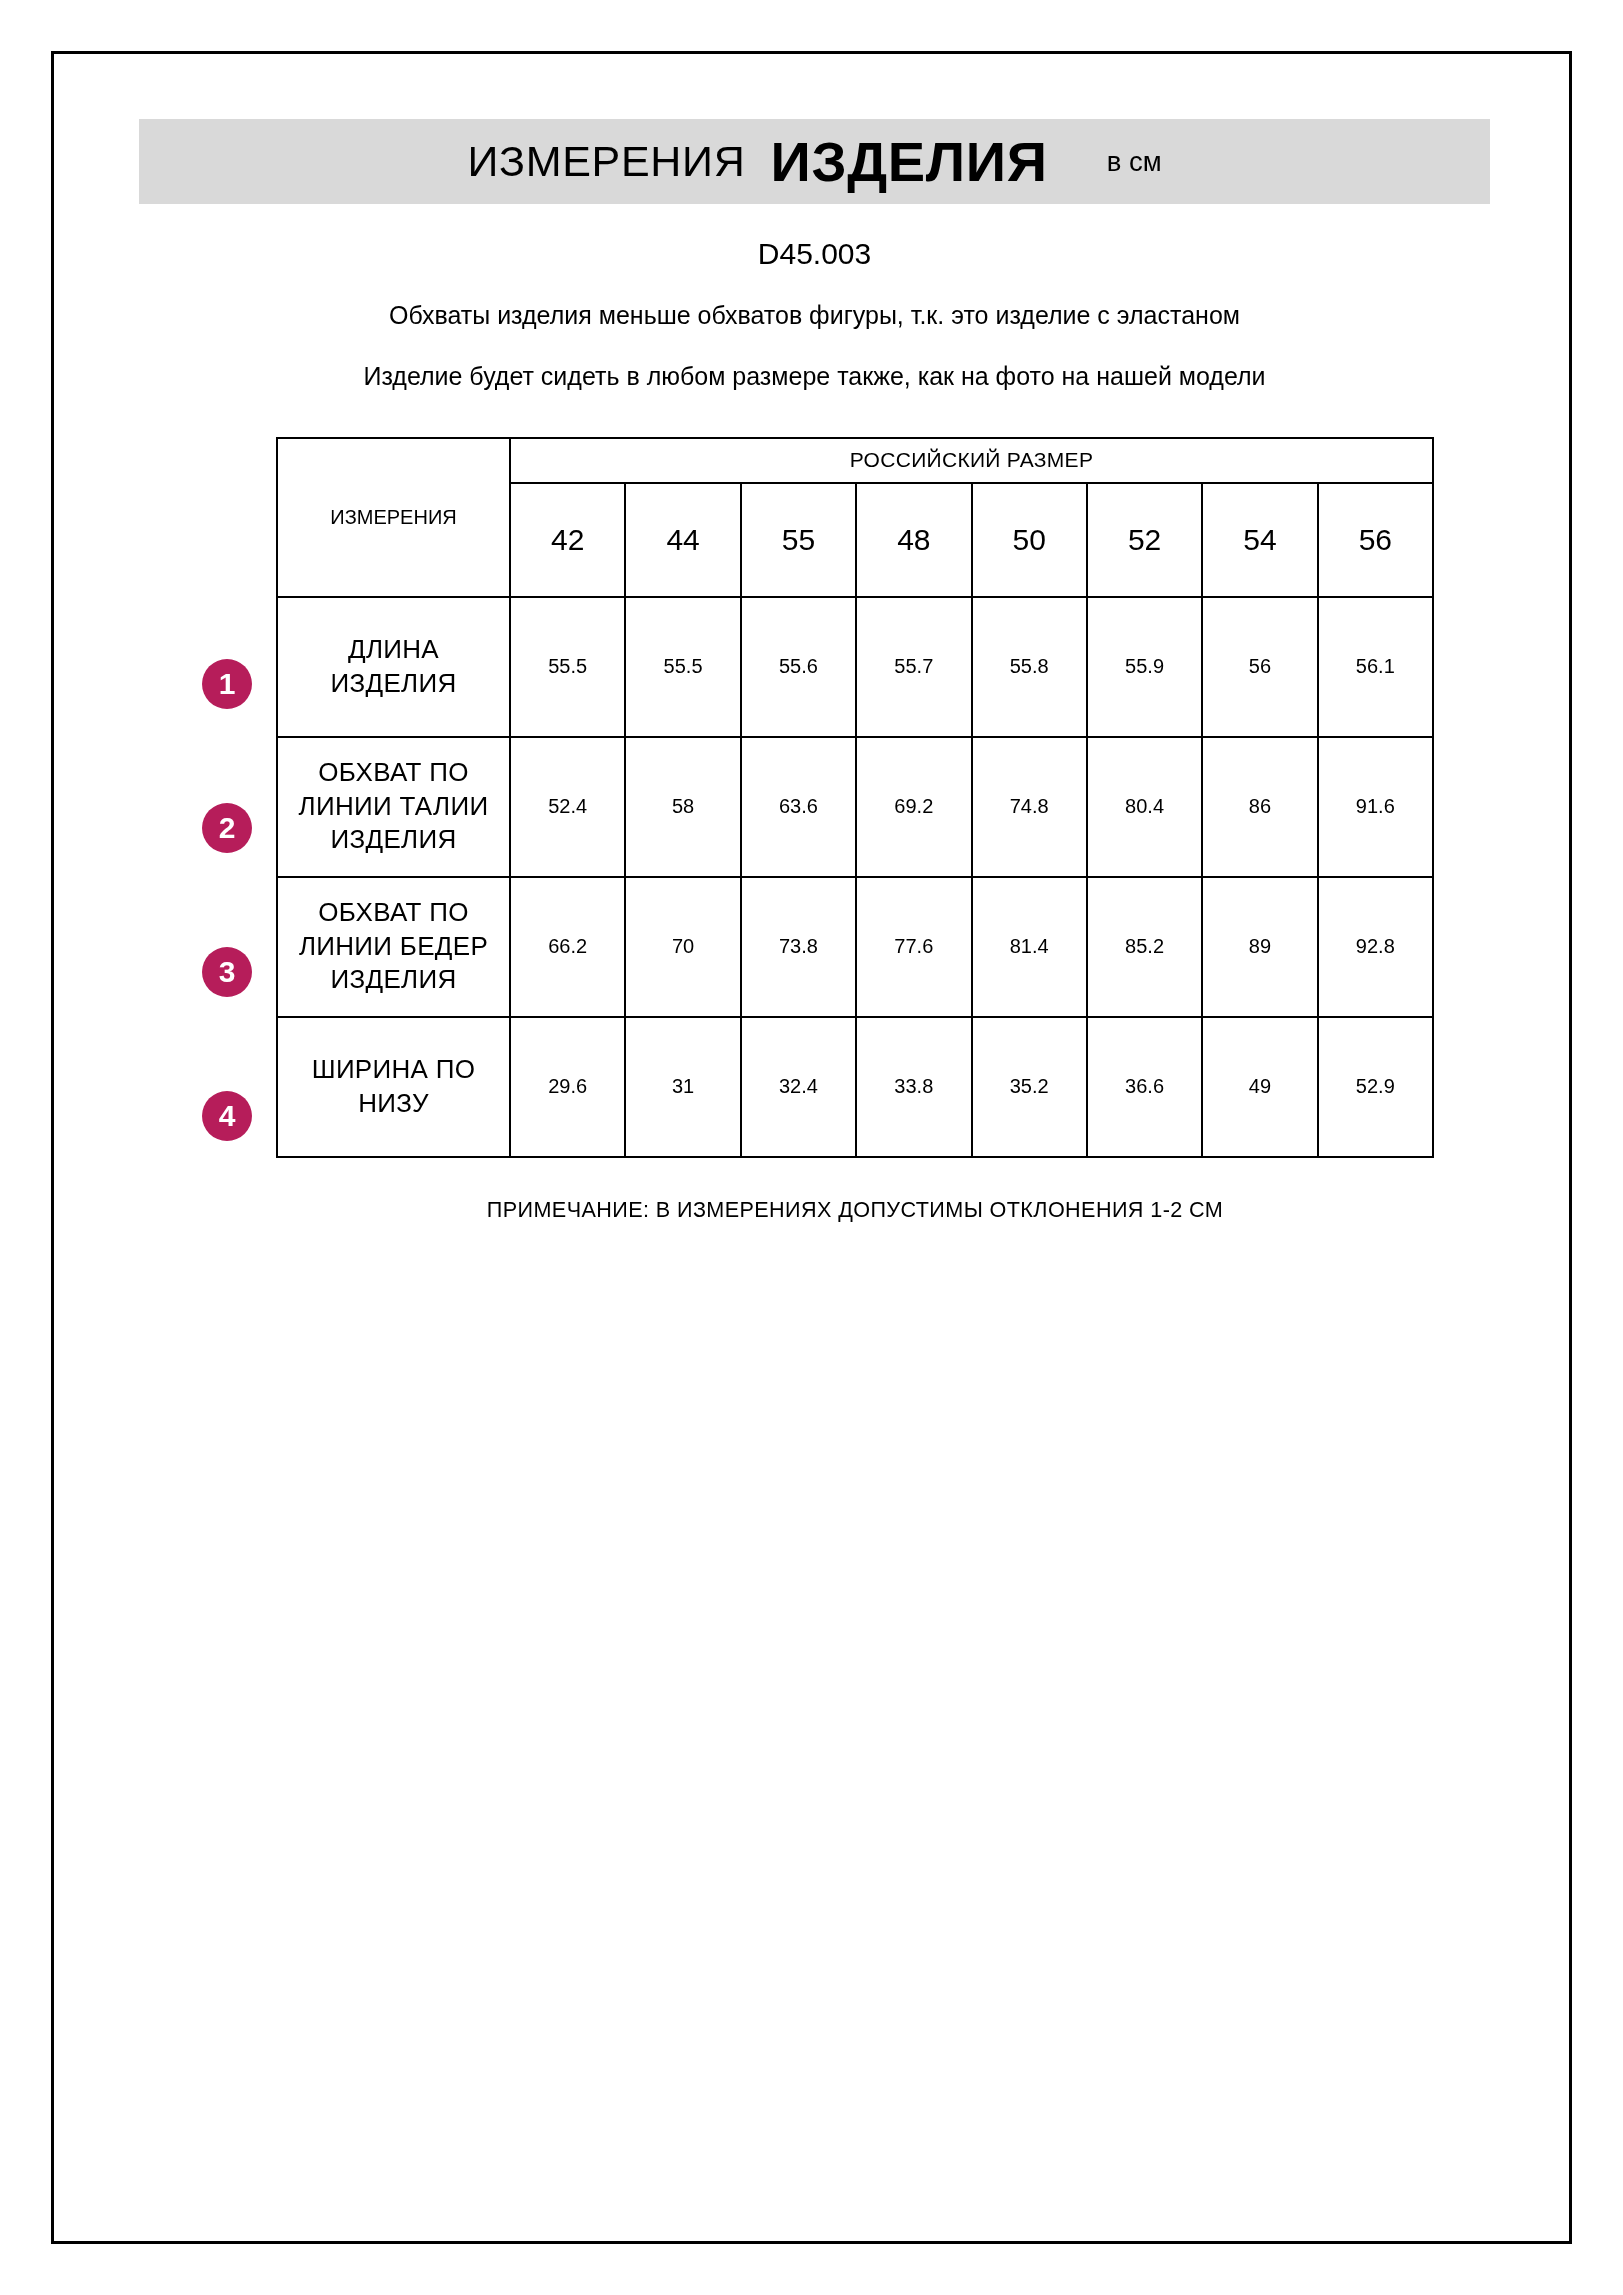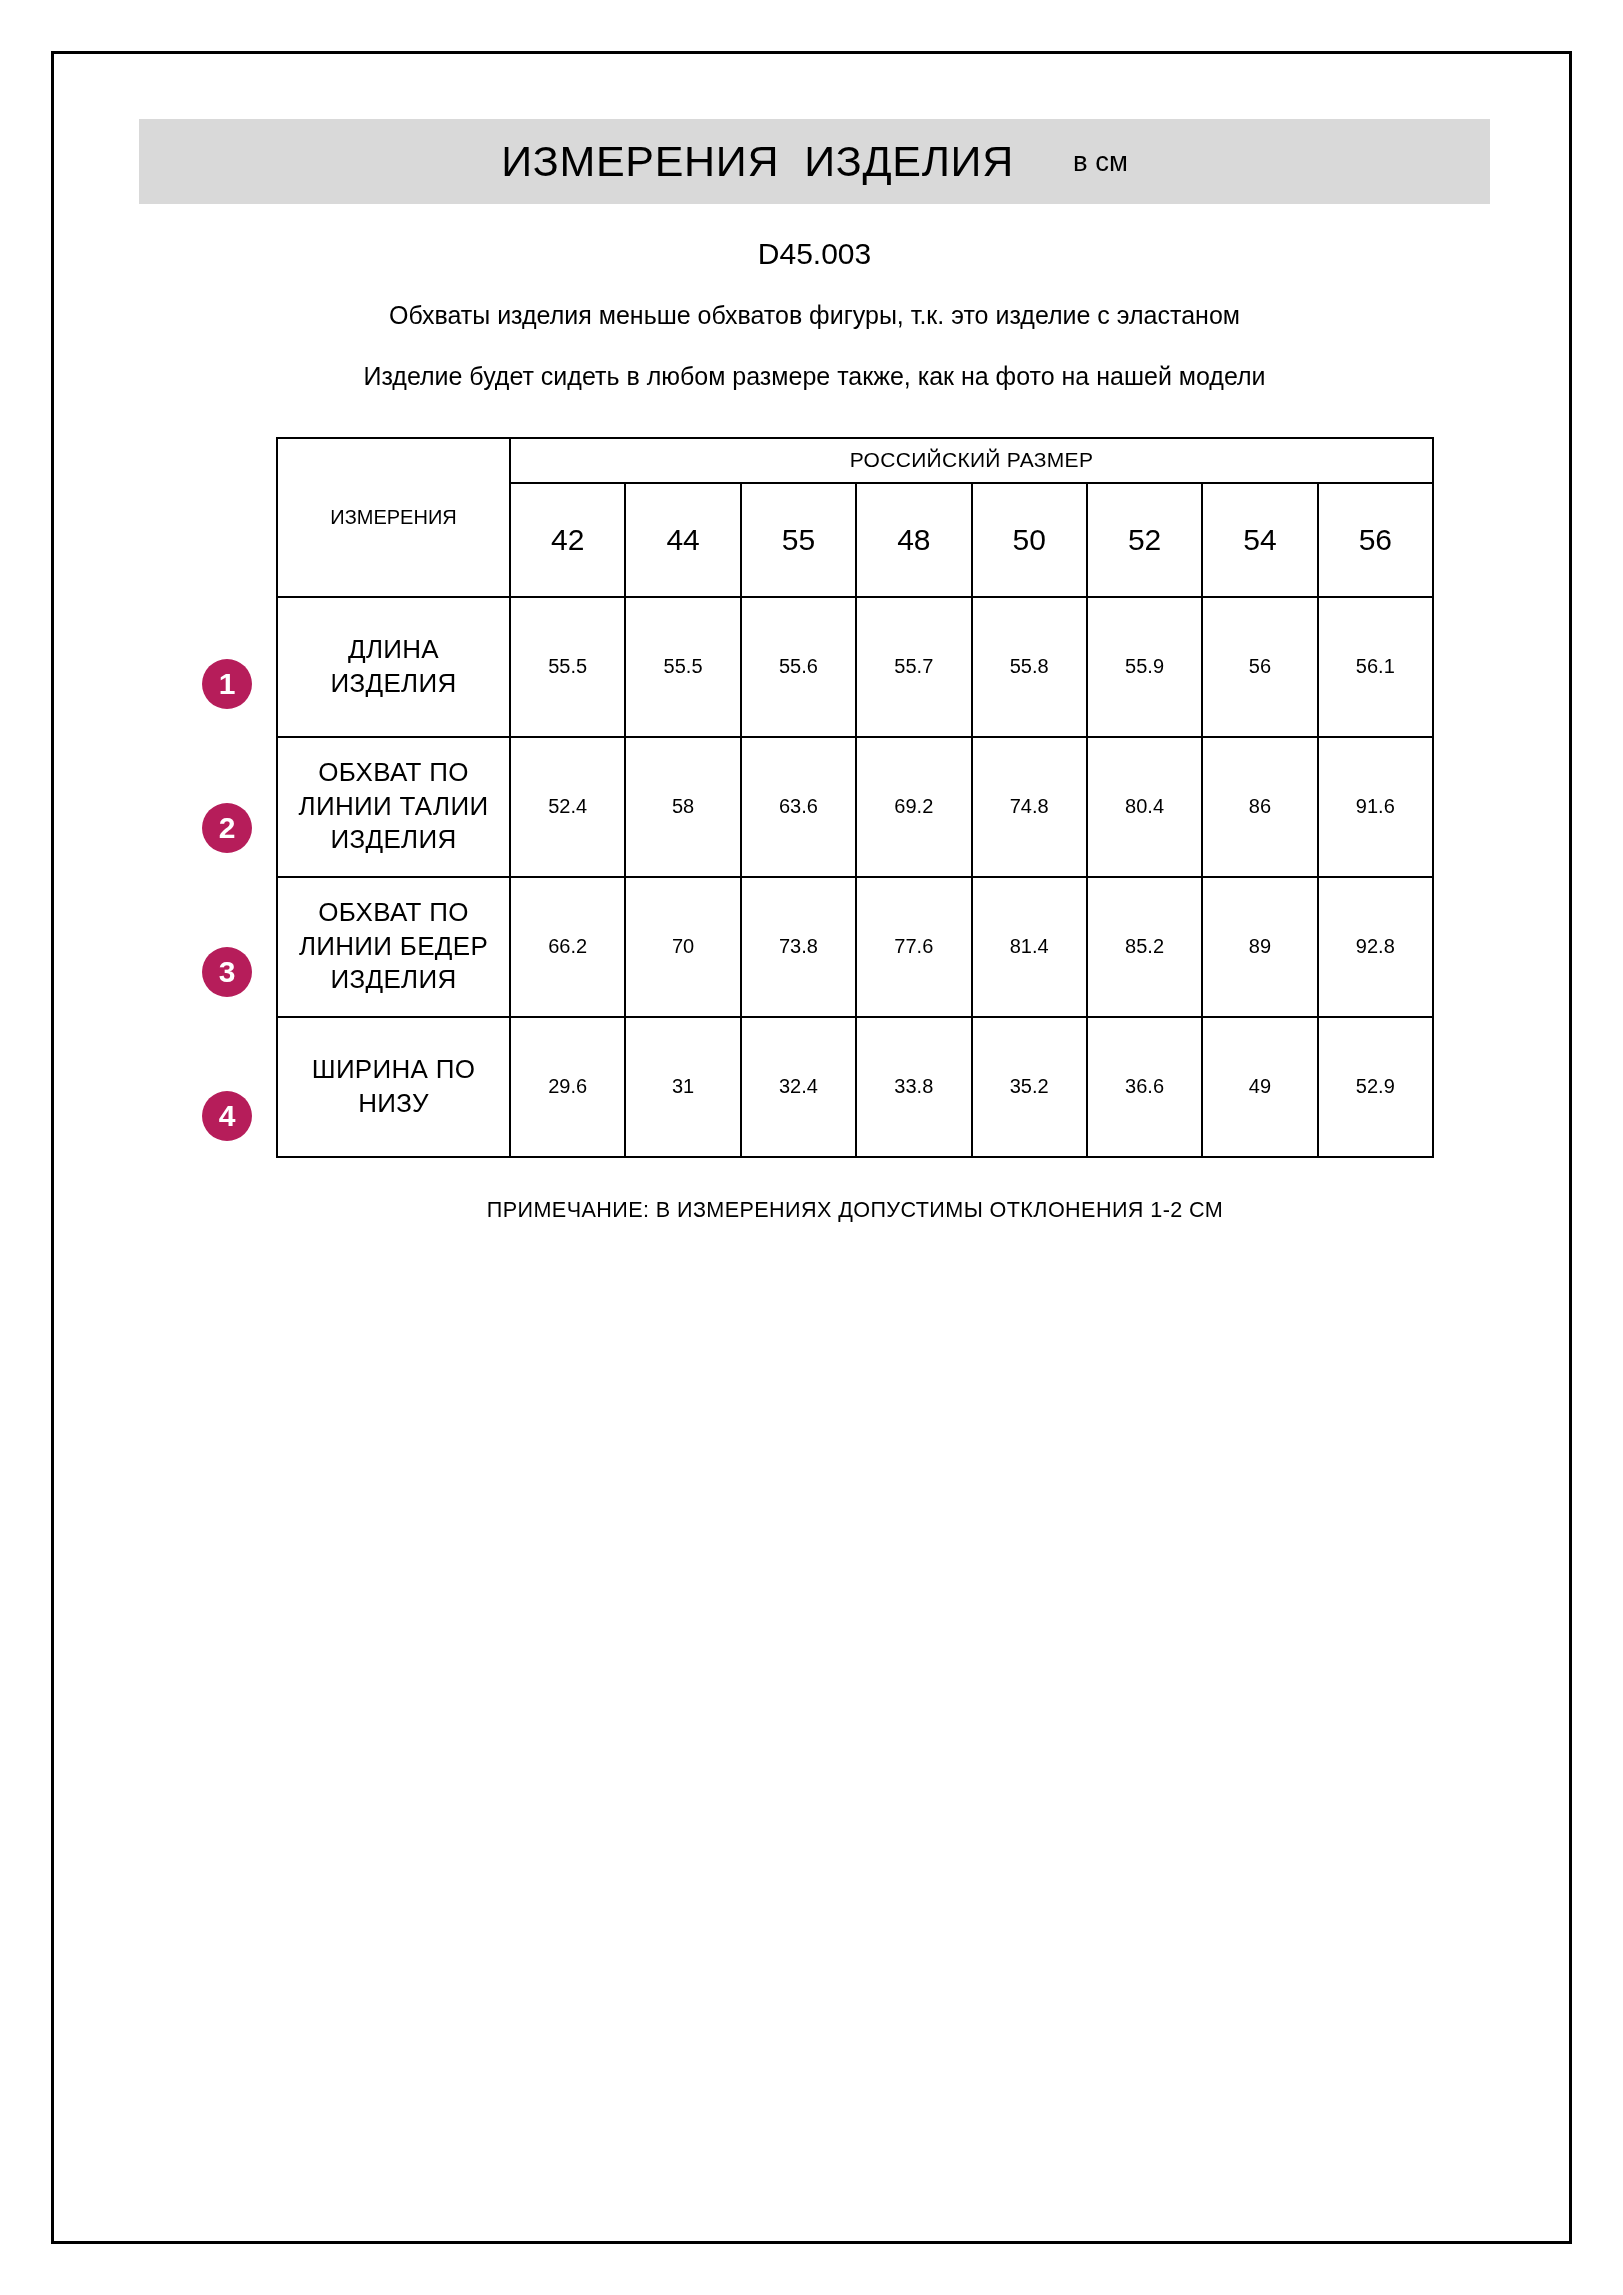--- a/index.html
+++ b/index.html
@@ -37,22 +37,22 @@
     justify-content: center;
     gap: 25px;
     padding: 0 13px;
     box-sizing: border-box;
   }
   .title-main {
     font-size: 43px;
     letter-spacing: 0.7px;
   }
   .title-strong {
-    font-size: 43px;
-    font-weight: normal;
+    font-size: 56px;
+    font-weight: bold;
     letter-spacing: 0.7px;
   }
   .title-unit {
     font-size: 27.5px;
     margin-left: 34px;
   }
   .article-code {
     text-align: center;
     font-size: 30px;
     margin-top: 33px;

